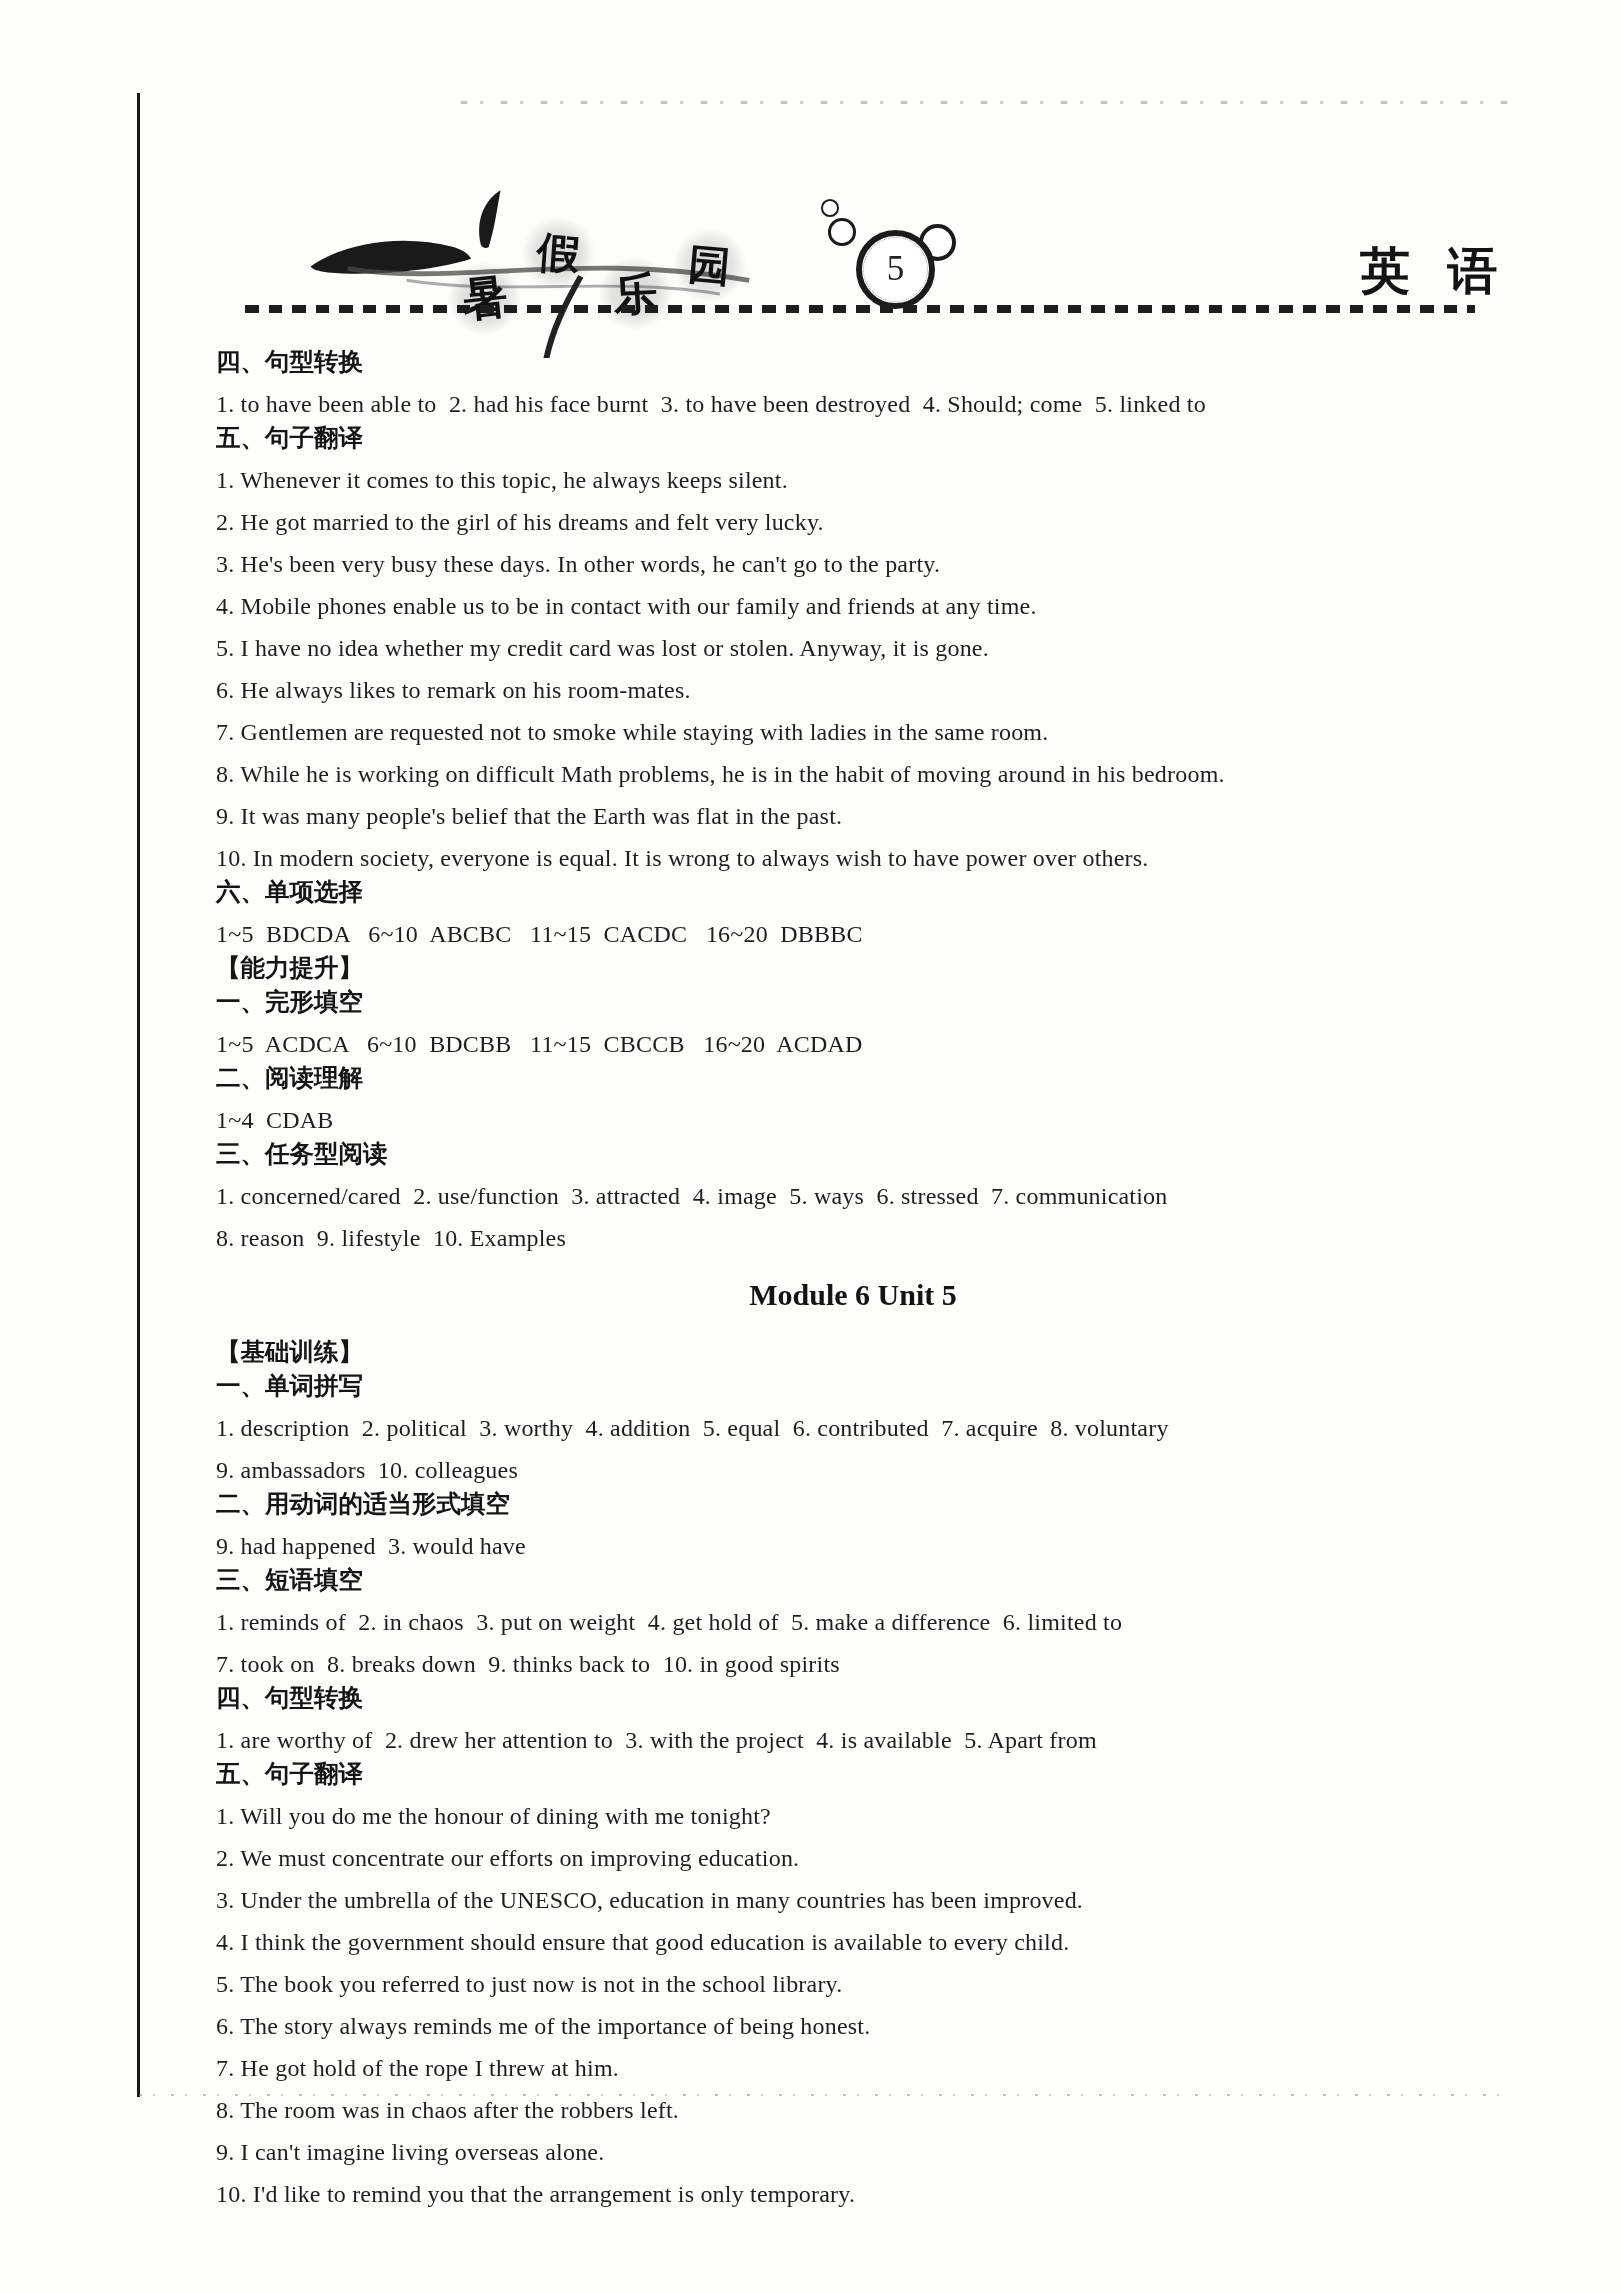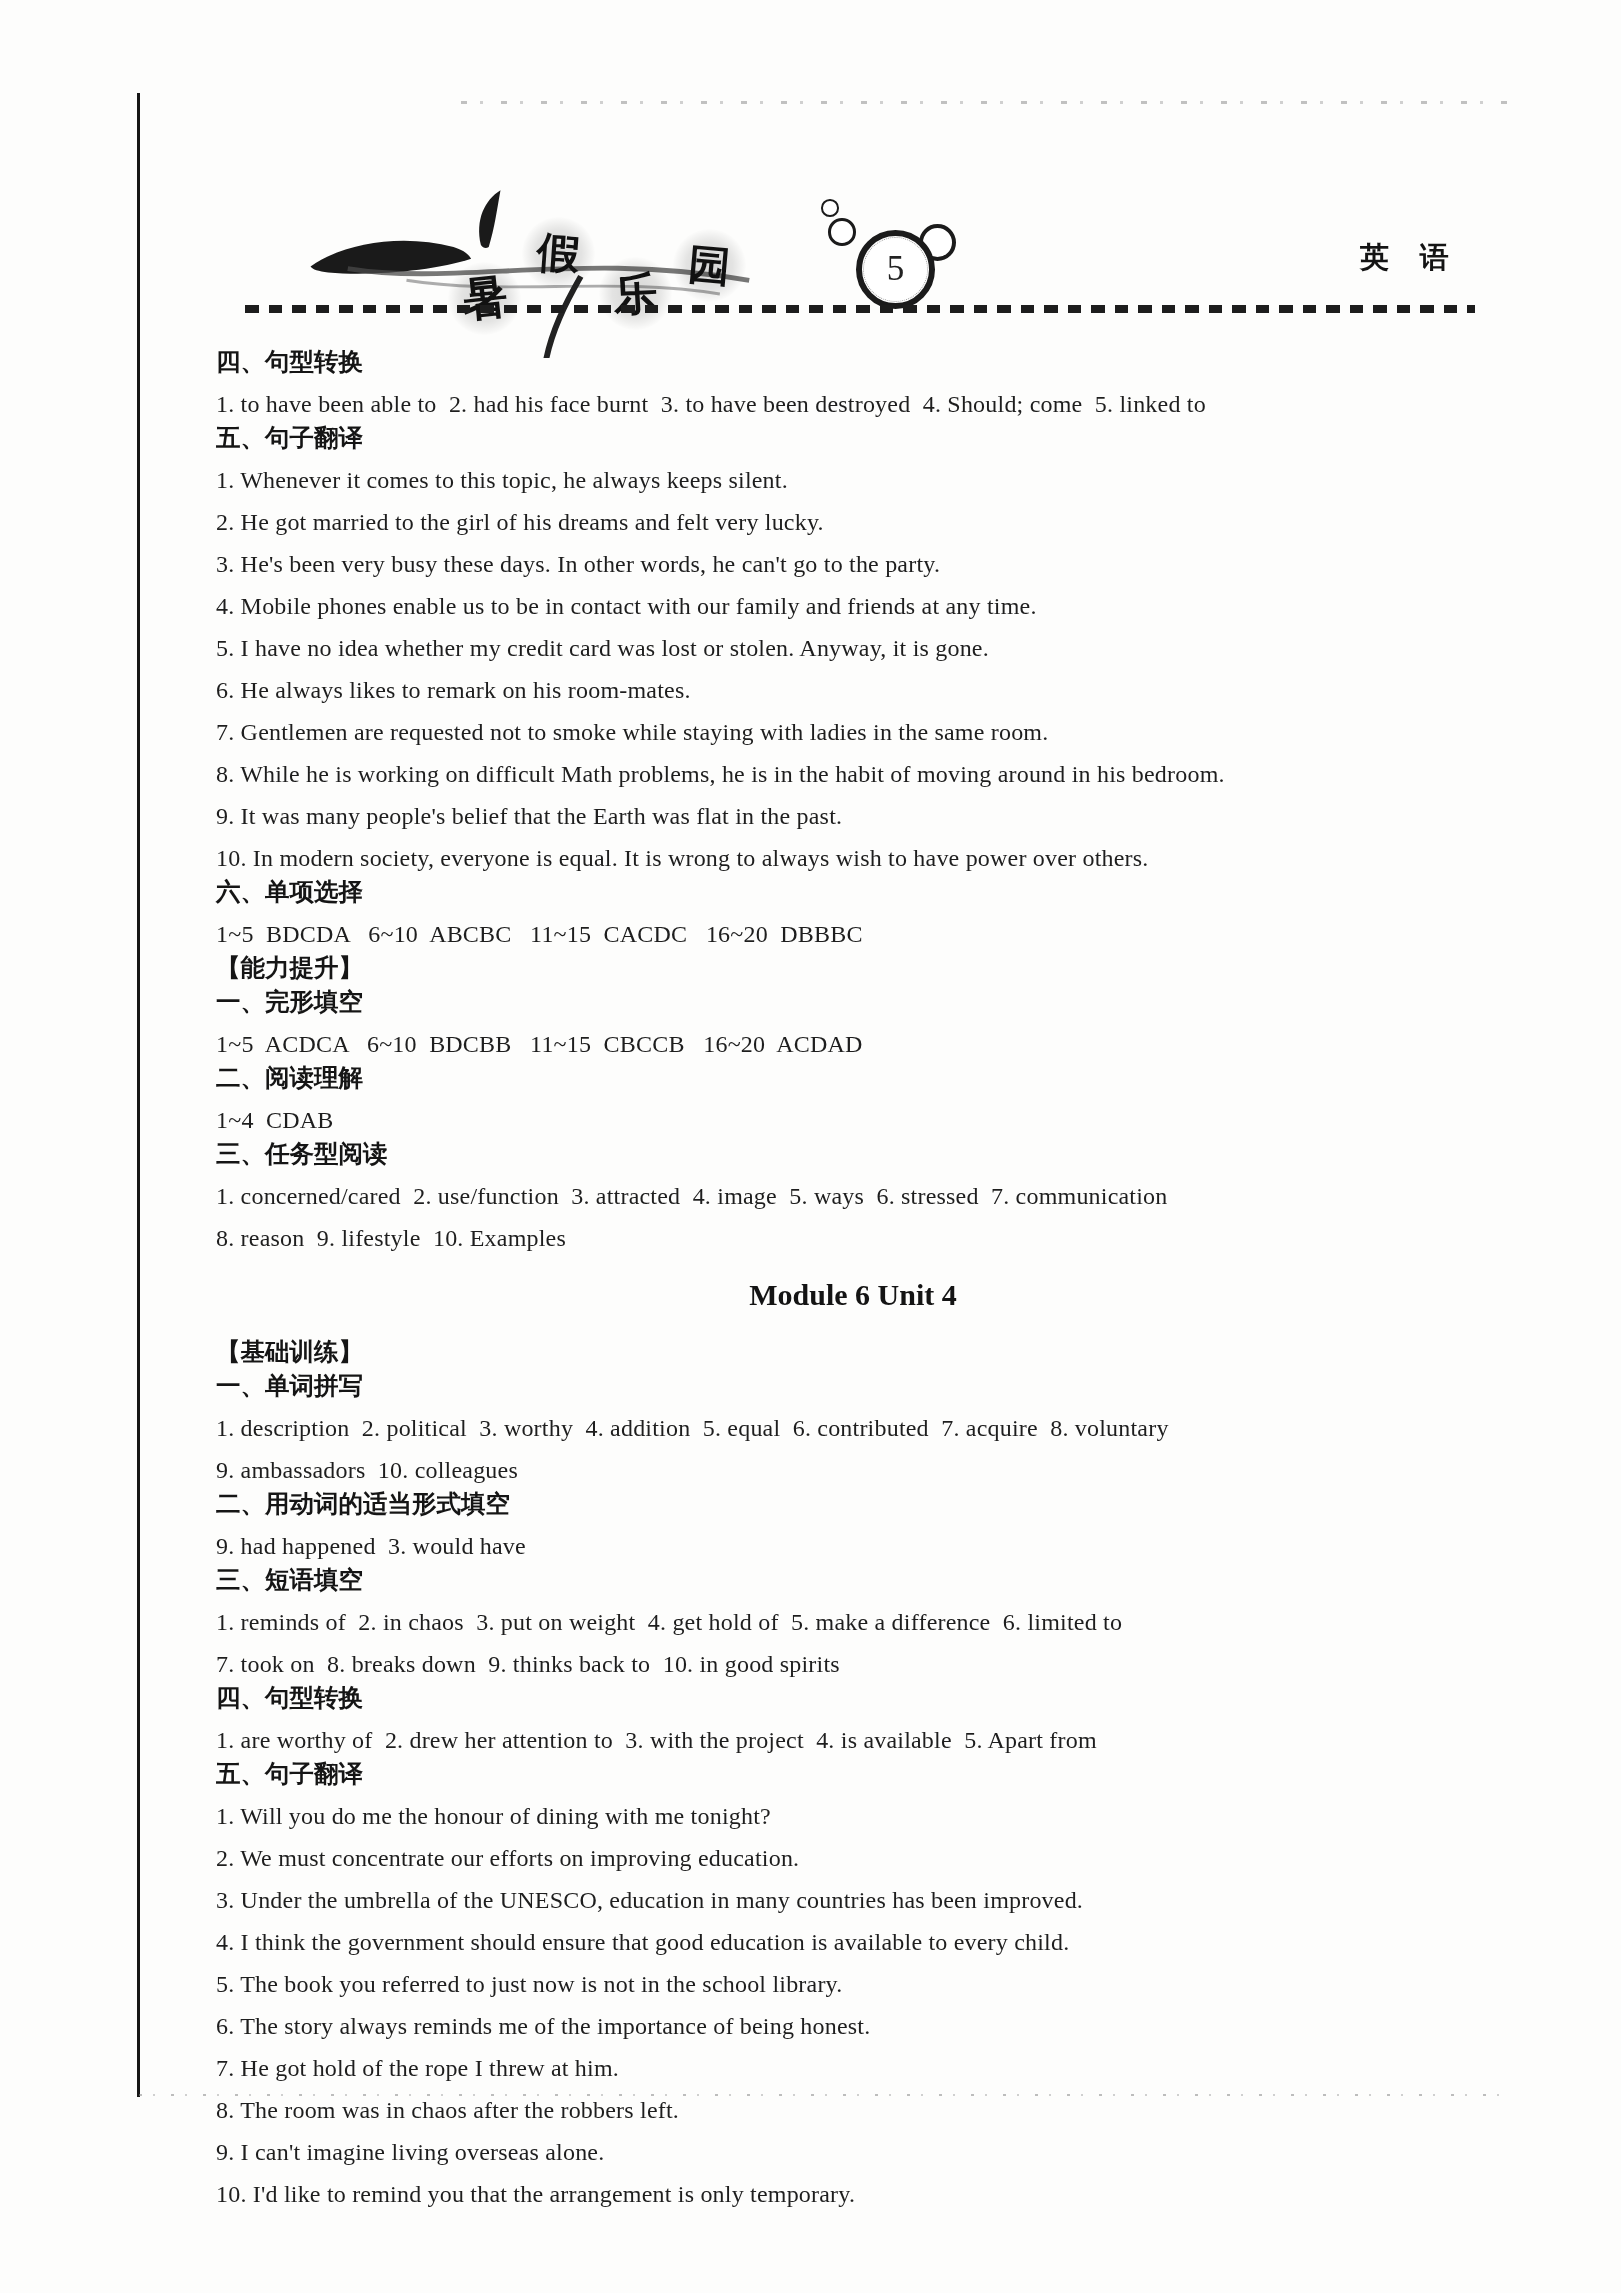--- a/index.html
+++ b/index.html
@@ -53,22 +53,22 @@
   }
   .pagenum::after{
     content:"";position:absolute;inset:1px;border:1px dotted #9a9a9a;border-radius:50%;
   }
   .bub{position:absolute;border-radius:50%;background:#fff;}
   .bub1{left:828px;top:218px;width:21.6px;height:21.6px;border:3.9px solid #1b1b1b;}
   .bub2{left:821px;top:199px;width:13.7px;height:13.7px;border:2.9px solid #1b1b1b;}
   .bub3{left:919px;top:224px;width:29px;height:29px;border:4.9px solid #1b1b1b;}
   .subject{
     position:absolute;left:1360px;top:238px;
-    font-family:Liberation Serif, serif;
-    font-size:29px;font-weight:600;letter-spacing:11.8px;color:#141414;
+    font-family:Liberation Sans, sans-serif;
+    font-size:50px;font-weight:600;letter-spacing:11.8px;color:#141414;
     white-space:nowrap;
   }
   .dashline{
     position:absolute;left:245px;top:305px;width:1230px;height:7.8px;
     background:repeating-linear-gradient(to right,#1d1d1d 0 13.7px,transparent 13.7px 23.5px);
   }
   
   .content{
     position:absolute;left:216px;top:345px;width:1274px;
   }
@@ -143,21 +143,21 @@
       <div class="blk heading">六、单项选择</div>
       <div class="blk line">1~5  BDCDA   6~10  ABCBC   11~15  CACDC   16~20  DBBBC</div>
       <div class="blk bracket">【能力提升】</div>
       <div class="blk heading">一、完形填空</div>
       <div class="blk line">1~5  ACDCA   6~10  BDCBB   11~15  CBCCB   16~20  ACDAD</div>
       <div class="blk heading">二、阅读理解</div>
       <div class="blk line">1~4  CDAB</div>
       <div class="blk heading">三、任务型阅读</div>
       <div class="blk line">1. concerned/cared  2. use/function  3. attracted  4. image  5. ways  6. stressed  7. communication</div>
       <div class="blk line">8. reason  9. lifestyle  10. Examples</div>
-      <div class="blk center">Module 6 Unit 4</div>
+      <div class="blk center">Module 6 Unit 5</div>
       <div class="blk bracket">【基础训练】</div>
       <div class="blk heading">一、单词拼写</div>
       <div class="blk line">1. description  2. political  3. worthy  4. addition  5. equal  6. contributed  7. acquire  8. voluntary</div>
       <div class="blk line">9. ambassadors  10. colleagues</div>
       <div class="blk heading">二、用动词的适当形式填空</div>
       <div class="blk line">9. had happened  3. would have</div>
       <div class="blk heading">三、短语填空</div>
       <div class="blk line">1. reminds of  2. in chaos  3. put on weight  4. get hold of  5. make a difference  6. limited to</div>
       <div class="blk line">7. took on  8. breaks down  9. thinks back to  10. in good spirits</div>
       <div class="blk heading">四、句型转换</div>

